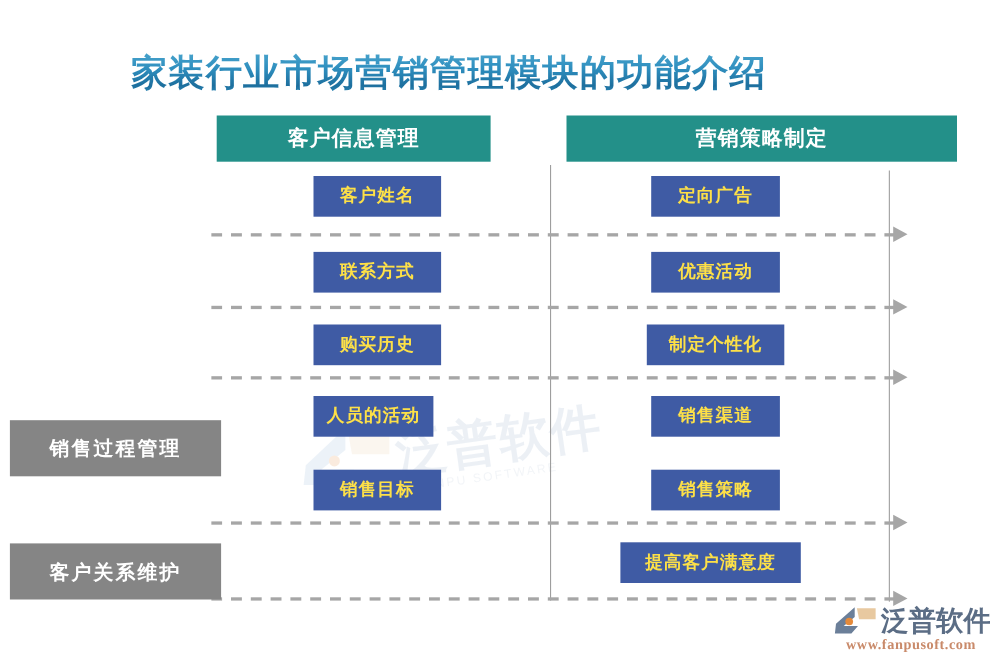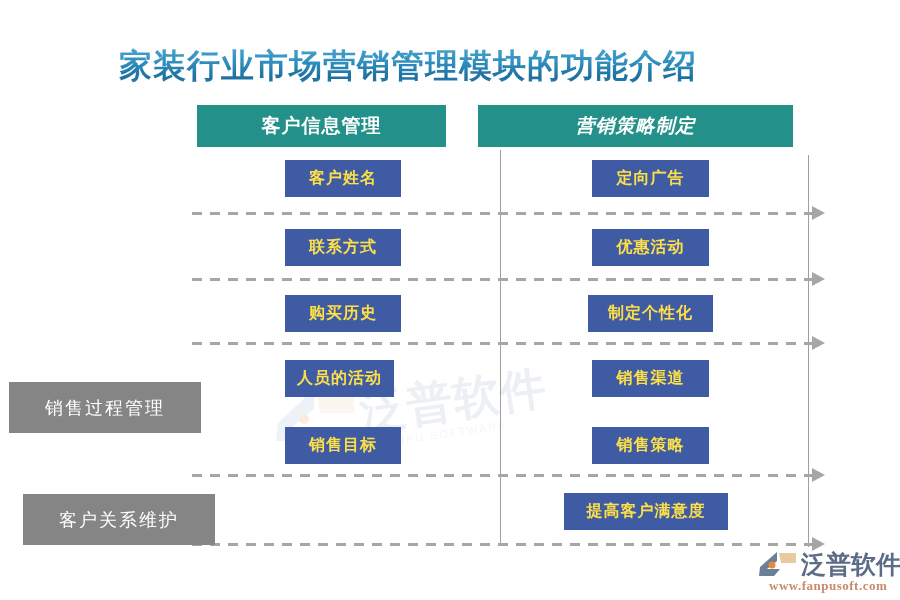--- a/index.html
+++ b/index.html
@@ -85,21 +85,21 @@
     background: #239089;
     color: #ffffff;
     font-size: 19px;
     font-weight: bold;
     display: flex;
     align-items: center;
     justify-content: center;
     letter-spacing: 1px;
   }
   #col-header-0 { left: 197px; top: 105px; width: 249px; }
-  #col-header-1 { left: 478px; top: 105px; width: 315px; font-style: italic; }
+  #col-header-1 { left: 515px; top: 105px; width: 355px; }
 
   
   .center-divider {
     position: absolute;
     left: 500px;
     top: 150px;
     width: 1px;
     height: 396px;
     background: #9e9e9e;
   }
@@ -149,28 +149,28 @@
 
   
   .side-label {
     position: absolute;
     left: 9px;
     width: 192px;
     height: 51px;
     background: #858585;
     color: #ffffff;
     font-size: 18px;
-    font-weight: normal;
+    font-weight: bold;
     display: flex;
     align-items: center;
     justify-content: center;
     letter-spacing: 2px;
   }
   #side-label-0 { top: 382px; }
-  #side-label-1 { top: 494px; margin-left: 14px; }
+  #side-label-1 { top: 494px; }
 
   
   .brand-logo {
     position: absolute;
     left: 757px;
     top: 548px;
     width: 140px;
     height: 48px;
   }
   .brand-mark {

